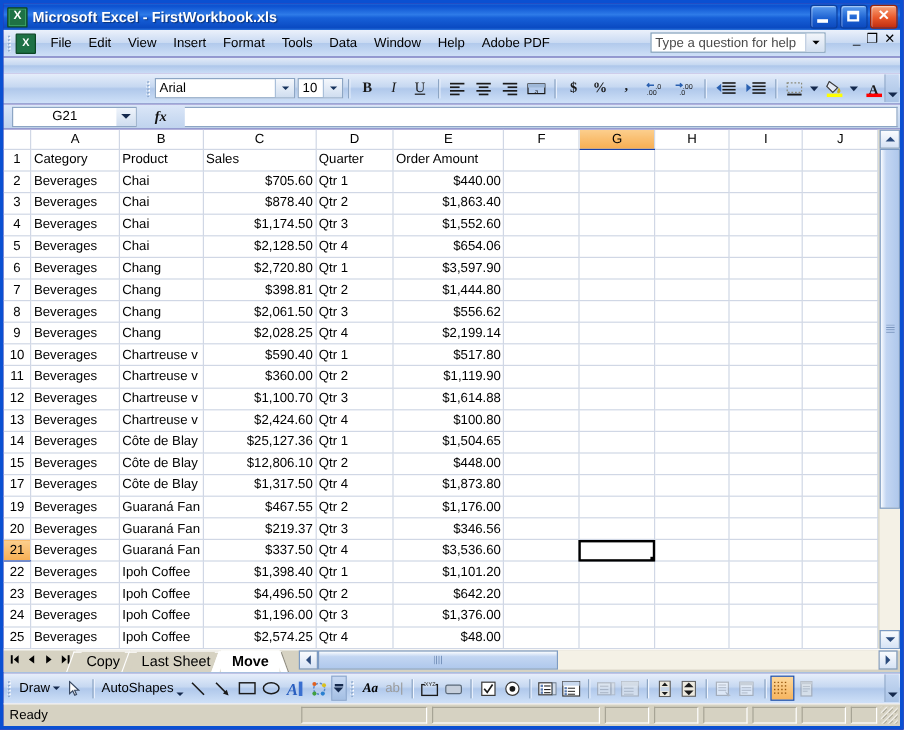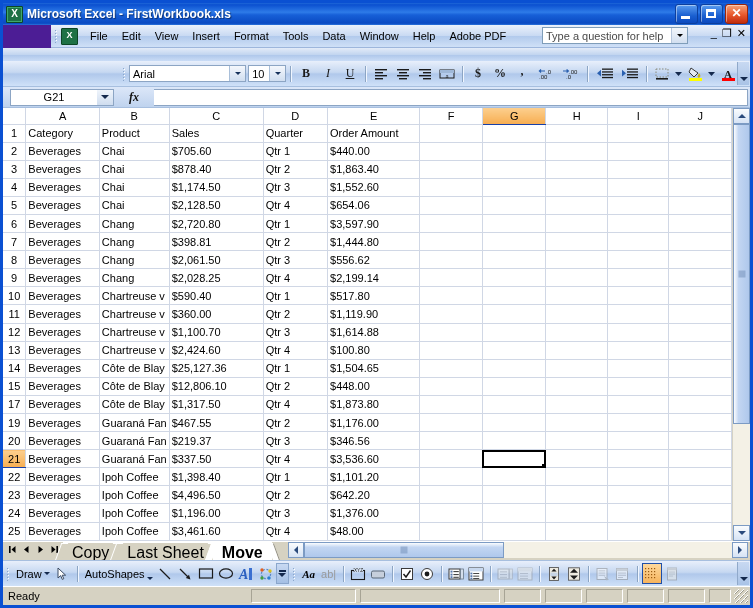--- a/index.html
+++ b/index.html
@@ -58,21 +58,20 @@
     content:"\2715";position:absolute;inset:0;color:#fff;
     font:bold 12px "Liberation Sans",sans-serif;text-align:center;line-height:17px;
   }
   
   .menubar{
     height:22px;flex:0 0 22px;
     background:linear-gradient(to bottom,#EBF1FB,#C8D9F2 50%,#B2CAEC 51%,#CFE0F7);
     display:flex;align-items:center;
     border-bottom:1px solid #9DB6DC;
     position:relative;
-    margin-left:48px;
   }
   .grip{
     width:3px;height:14px;margin:0 4px 0 3px;flex:0 0 3px;
     background-image:radial-gradient(#fff 40%,transparent 41%),radial-gradient(#8BA7CC 40%,transparent 41%);
     background-size:3px 3px;background-position:1px 1px,0 0;
   }
   .menu-icon{
     width:15px;height:15px;flex:0 0 15px;margin-right:5px;
     background:#1E7145;border:1px solid #0C4625;border-radius:1px;position:relative;
   }
@@ -173,21 +172,21 @@
   th.colhead.sel,td.rowhead.sel{
     background:linear-gradient(to bottom,#FCCF8E,#F7AE52);
     border-bottom:1px solid #1840A8;font-weight:normal;
   }
   th.corner{
     background:#ECE9D8;width:23px;
     border-right:1px solid #9C9B88;border-bottom:1px solid #9C9B88;
   }
   td.rowhead{width:23px;}
   td.hdrcell{font-weight:bold;}
-  td.num{}
+  td.num{text-align:right;}
   td.selcell{
     outline:2px solid #000;outline-offset:-2px;position:relative;
   }
   td.selcell:after{
     content:"";position:absolute;right:-2px;bottom:-2px;width:5px;height:5px;background:#000;
   }
   
   .vscroll{
     width:17px;flex:0 0 17px;background:#ECE9D8;
     border-left:1px solid #D5D2C4;display:flex;flex-direction:column;
@@ -222,21 +221,21 @@
     display:flex;align-items:flex-start;border-top:1px solid #fff;
   }
   .navbtns{display:flex;align-items:center;padding:0 2px;flex:0 0 auto;}
   .navbtn{
     width:14px;height:14px;display:flex;align-items:center;justify-content:center;
     font-size:8px;color:#000;cursor:default;
   }
   .tabs{display:flex;align-items:flex-start;flex:0 0 auto;}
   .tab{
     height:17px;background:#D6D2C2;border-top:1px solid #fff;
-    padding:1px 9px 0 9px;font-size:16px;position:relative;cursor:default;
+    padding:1px 9px 0 9px;font-size:12px;position:relative;cursor:default;
     transform:skewX(0deg);
   }
   .tab:before{
     content:"";position:absolute;left:-5px;top:0;width:6px;height:17px;
     background:#D6D2C2;transform:skewX(-20deg);border-top:1px solid #fff;border-left:1px solid #fff;
   }
   .tab:after{
     content:"";position:absolute;right:-5px;top:0;width:6px;height:17px;
     background:#D6D2C2;transform:skewX(20deg);border-top:1px solid #fff;border-right:1px solid #908C7E;
   }
@@ -810,21 +809,21 @@
               <td></td>
               <td></td>
               <td></td>
               <td></td>
               <td></td>
             </tr>
             <tr>
               <td class="rowhead">25</td>
               <td>Beverages</td>
               <td>Ipoh Coffee</td>
-              <td class="num">$3,461.60</td>
+              <td class="num">$2,574.25</td>
               <td>Qtr 4</td>
               <td class="num">$48.00</td>
               <td></td>
               <td></td>
               <td></td>
               <td></td>
               <td></td>
             </tr>
           </tbody>
       </table>

